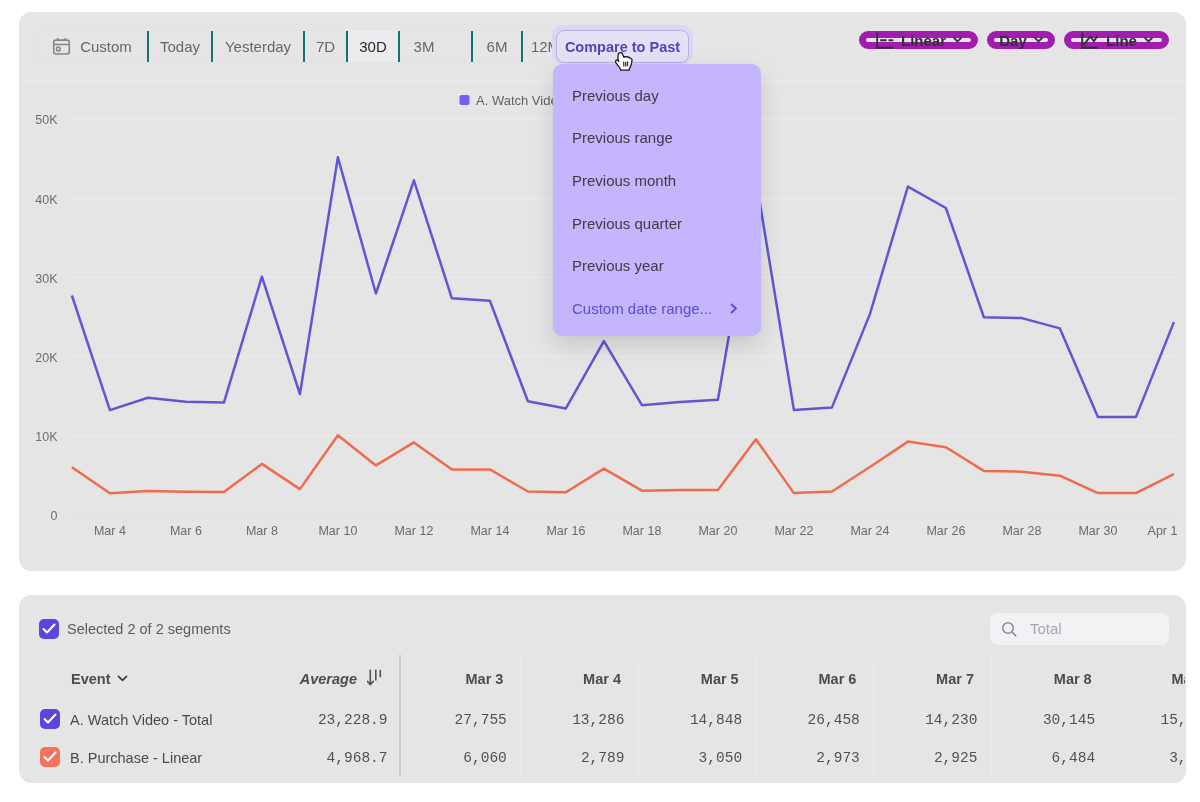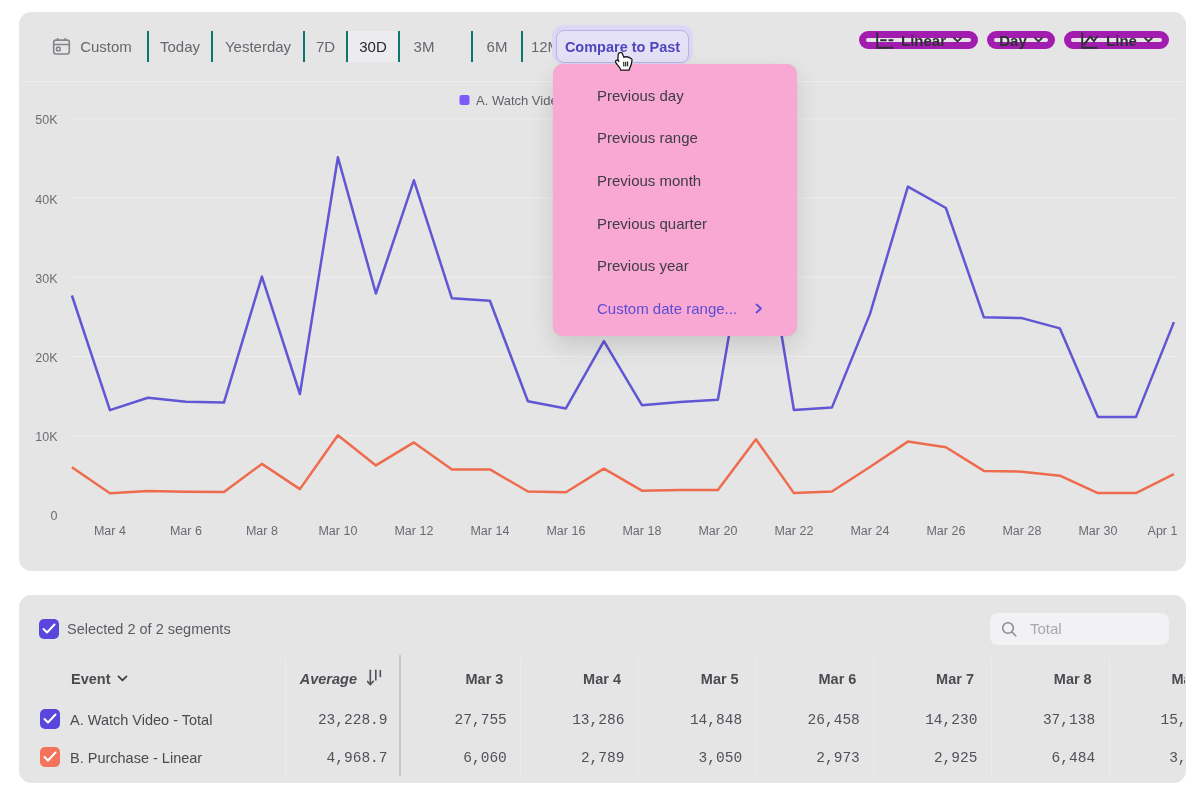--- a/index.html
+++ b/index.html
@@ -15,22 +15,22 @@
   .seg .cell:first-child{border-left:none;}
   .seg .sel{background:#ececef;color:#26262b;font-weight:normal;}
   .btn{position:absolute;top:18px;height:18px;border:7px solid #a21caf;border-radius:12px;box-sizing:border-box;
     display:flex;align-items:center;justify-content:center;gap:7px;font-size:15px;font-weight:bold;color:#2f2f35;}
   .chev{width:9px;height:6px;}
   #cmpring{position:absolute;left:532px;top:12px;width:141px;height:39px;background:#dcd7f4;border-radius:11px;}
   #cmpbtn{position:absolute;left:536px;top:17px;width:133px;height:33px;background:#e4e1f7;border:1px solid #bab1e0;
     border-radius:8px;box-sizing:border-box;display:flex;align-items:center;justify-content:center;
     font-size:14.5px;font-weight:bold;color:#5145bd;}
   #chart{position:absolute;left:0px;top:69px;}
-  #dropdown{position:absolute;left:553px;top:64px;width:244px;height:272px;background:#f9a8d4;border-radius:10px;
-    box-shadow:0 0 1px rgba(0,0,0,0.14), 0 10px 24px rgba(0,0,0,0.13);padding-top:10px;box-sizing:border-box;padding-left:25px;}
+  #dropdown{position:absolute;left:553px;top:64px;width:208px;height:272px;background:#c4b5fd;border-radius:10px;
+    box-shadow:0 0 1px rgba(0,0,0,0.14), 0 10px 24px rgba(0,0,0,0.13);padding-top:10px;box-sizing:border-box;}
   #dropdown .it{height:42.6px;display:flex;align-items:center;padding-left:19px;font-size:15px;color:#3d3d44;}
   #dropdown .pu{color:#5b4dd3;position:relative;}
   #cursor{position:absolute;left:615px;top:52px;}
   
   #selrow{position:absolute;left:0;top:0;width:100%;height:54px;}
   .cb{position:absolute;width:20px;height:20px;border-radius:5px;}
   .cb svg{position:absolute;left:3px;top:4px;}
   #search{position:absolute;left:970px;top:17px;width:179px;height:32px;background:#f2f2f4;border-radius:8px;}
   .vline{position:absolute;width:1px;background:#ebebed;}
   .hdr{position:absolute;font-weight:bold;font-size:14.5px;color:#4b4b52;}
@@ -192,21 +192,21 @@
           <polyline points="1.5,6 5,9.5 12.5,1.5"></polyline>
         </svg>
       </div>
       <div class="rlab" style="left:50.0px;top:115.5px;">A. Watch Video - Total</div>
       <div class="num" style="left:217.5px;width:150px;text-align:right;top:116.0px;">23,228.9</div>
       <div class="num" style="left:386.8px;width:100px;text-align:right;top:116.0px;">27,755</div>
       <div class="num" style="left:504.4px;width:100px;text-align:right;top:116.0px;">13,286</div>
       <div class="num" style="left:622.1px;width:100px;text-align:right;top:116.0px;">14,848</div>
       <div class="num" style="left:739.8px;width:100px;text-align:right;top:116.0px;">26,458</div>
       <div class="num" style="left:857.4px;width:100px;text-align:right;top:116.0px;">14,230</div>
-      <div class="num" style="left:975.1px;width:100px;text-align:right;top:116.0px;">37,138</div>
+      <div class="num" style="left:975.1px;width:100px;text-align:right;top:116.0px;">30,145</div>
       <div class="num" style="left:1092.7px;width:100px;text-align:right;top:116.0px;">15,319</div>
       <div class="cb" style="left:19.5px;top:151.0px;background:#f4735b;">
         <svg width="14" height="12" viewBox="0 0 14 12" fill="none" stroke="#fff" stroke-width="2" stroke-linecap="round" stroke-linejoin="round">
           <polyline points="1.5,6 5,9.5 12.5,1.5"></polyline>
         </svg>
       </div>
       <div class="rlab" style="left:50.0px;top:153.5px;">B. Purchase - Linear</div>
       <div class="num" style="left:217.5px;width:150px;text-align:right;top:154.0px;">4,968.7</div>
       <div class="num" style="left:386.8px;width:100px;text-align:right;top:154.0px;">6,060</div>
       <div class="num" style="left:504.4px;width:100px;text-align:right;top:154.0px;">2,789</div>

